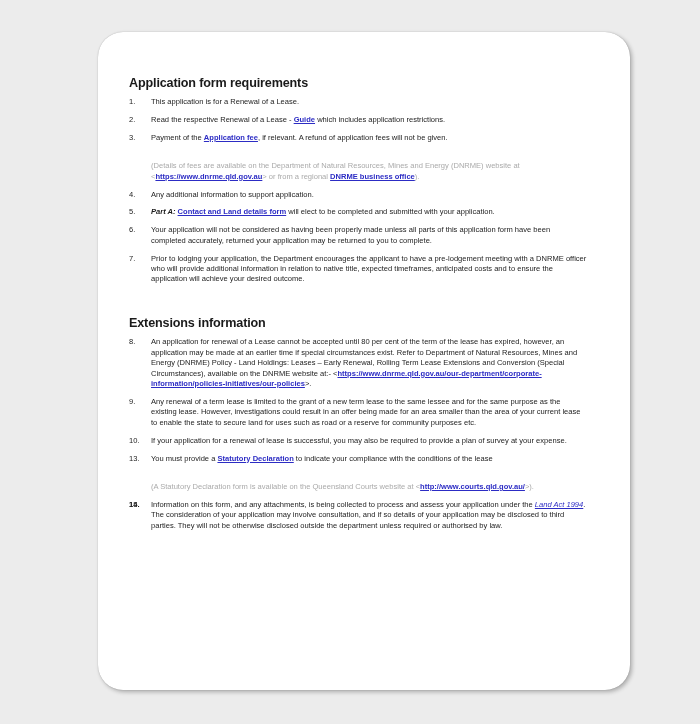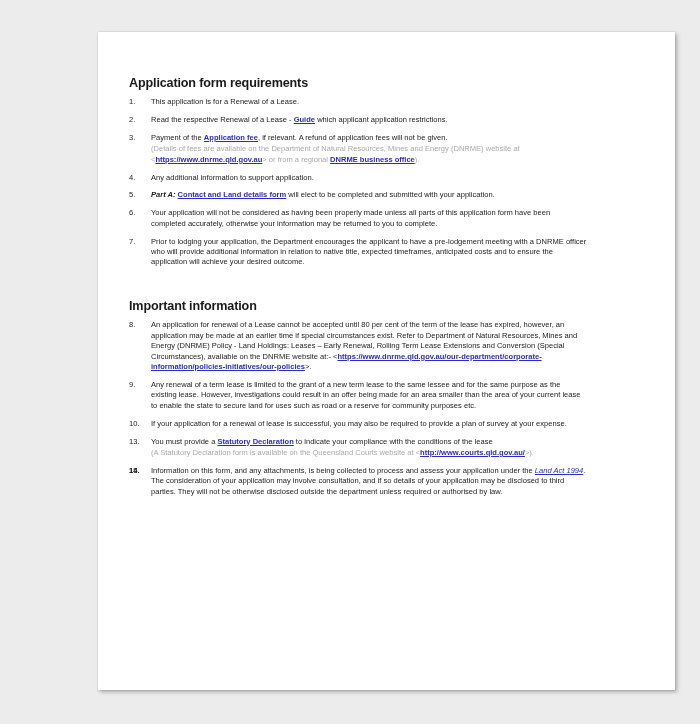--- a/index.html
+++ b/index.html
@@ -12,24 +12,25 @@
     height: 724px;
     background: #ececec;
     font-family: "Liberation Sans", sans-serif;
     overflow: hidden;
   }
 
   #page-sheet {
     position: absolute;
     left: 98px;
     top: 32px;
-    width: 577px;
+    width: 532px;
     height: 658px;
     background: #ffffff;
     box-shadow: 2px 2px 4px rgba(0,0,0,0.28), 0 0 1px rgba(0,0,0,0.30);
+    border-radius: 25px;
   }
 
   .page-body {
     position: absolute;
     left: 31px;
     top: 44px;
     width: 458px;
   }
 
   h2.section-heading {
@@ -72,21 +73,21 @@
   }
 
   li.req-item.bold-item,
   li.req-item.bold-item > .num {
     font-weight: bold;
   }
 
   .sub-note {
     display: block;
     color: #aaaaaa;
-    margin-top: 1px;
+    margin-top: 18px;
   }
 
   a.doclink {
     color: #2c2cc4;
     text-decoration: underline;
     font-weight: bold;
   }
 
   .bold {
     font-weight: bold;
@@ -104,29 +105,29 @@
   }
 </style>
 </head>
 <body>
 
 <div id="page-sheet">
   <div class="page-body">
       <h2 class="section-heading">Application form requirements</h2>
       <ol class="req-list">
         <li class="req-item"><span class="num">1.</span><span><span>This application is for a Renewal of a Lease.</span></span></li>
-        <li class="req-item"><span class="num">2.</span><span><span>Read the respective Renewal of a Lease - </span><a class="doclink" href="#">Guide</a><span> which applicant application restrictions.</span></span></li>
+        <li class="req-item"><span class="num">2.</span><span><span>Read the respective Renewal of a Lease - </span><a class="doclink" href="#">Guide</a><span> which includes application restrictions.</span></span></li>
         <li class="req-item"><span class="num">3.</span><span><span>Payment of the </span><a class="doclink" href="#">Application fee</a><span>, if relevant. A refund of application fees will not be given.</span></span><span class="sub-note"><span>(Details of fees are available on the Department of Natural Resources, Mines and Energy (DNRME) website at &lt;</span><a class="doclink" href="#">https://www.dnrme.qld.gov.au</a><span>&gt; or from a regional </span><a class="doclink" href="#">DNRME business office</a><span>).</span></span></li>
         <li class="req-item"><span class="num">4.</span><span><span>Any additional information to support application.</span></span></li>
         <li class="req-item"><span class="num">5.</span><span><span class="bold">Part A:</span><span> </span><a class="doclink" href="#">Contact and Land details form</a><span> will elect to be completed and submitted with your application.</span></span></li>
-        <li class="req-item"><span class="num">6.</span><span><span>Your application will not be considered as having been properly made unless all parts of this application form have been completed accurately, otherwise your information may be returned to you to complete.</span></span></li>
+        <li class="req-item"><span class="num">6.</span><span><span>Your application will not be considered as having been properly made unless all parts of this application form have been completed accurately, returned your application may be returned to you to complete.</span></span></li>
         <li class="req-item"><span class="num">7.</span><span><span>Prior to lodging your application, the Department encourages the applicant to have a pre-lodgement meeting with a DNRME officer who will provide additional information in relation to native title, expected timeframes, anticipated costs and to ensure the application will achieve your desired outcome.</span></span></li>
       </ol>
       <div class="section-gap"></div>
-      <h2 class="section-heading">Important information</h2>
+      <h2 class="section-heading">Extensions information</h2>
       <ol class="req-list">
         <li class="req-item"><span class="num">8.</span><span><span>An application for renewal of a Lease cannot be accepted until 80 per cent of the term of the lease has expired, however, an application may be made at an earlier time if special circumstances exist.  Refer to Department of Natural Resources, Mines and Energy (DNRME) Policy - Land Holdings: Leases – Early Renewal, Rolling Term Lease Extensions and Conversion (Special Circumstances), available on the DNRME website at:- &lt;</span><a class="doclink" href="#">https://www.dnrme.qld.gov.au/our-department/corporate-information/policies-initiatives/our-policies</a><span>&gt;.</span></span></li>
         <li class="req-item"><span class="num">9.</span><span><span>Any renewal of a term lease is limited to the grant of a new term lease to the same lessee and for the same purpose as the existing lease. However, investigations could result in an offer being made for an area smaller than the area of your current lease to enable the state to secure land for uses such as road or a reserve for community purposes etc.</span></span></li>
         <li class="req-item"><span class="num">10.</span><span><span>If your application for a renewal of lease is successful, you may also be required to provide a plan of survey at your expense.</span></span></li>
         <li class="req-item"><span class="num">13.</span><span><span>You must provide a </span><a class="doclink" href="#">Statutory Declaration</a><span> to indicate your compliance with the conditions of the lease</span></span><span class="sub-note"><span>(A Statutory Declaration form is available on the Queensland Courts website at &lt;</span><a class="doclink" href="#">http://www.courts.qld.gov.au/</a><span>&gt;).</span></span></li>
         <li class="req-item bold-item"><span class="num">14.</span></li>
         <li class="req-item"><span class="num">15.</span><span><span>Information on this form, and any attachments, is being collected to process and assess your application under the </span><a class="act-link" href="#">Land Act 1994</a><span>. The consideration of your application may involve consultation, and if so details of your application may be disclosed to third parties. They will not be otherwise disclosed outside the department unless required or authorised by law.</span></span></li>
       </ol>
     </div>
 </div>

